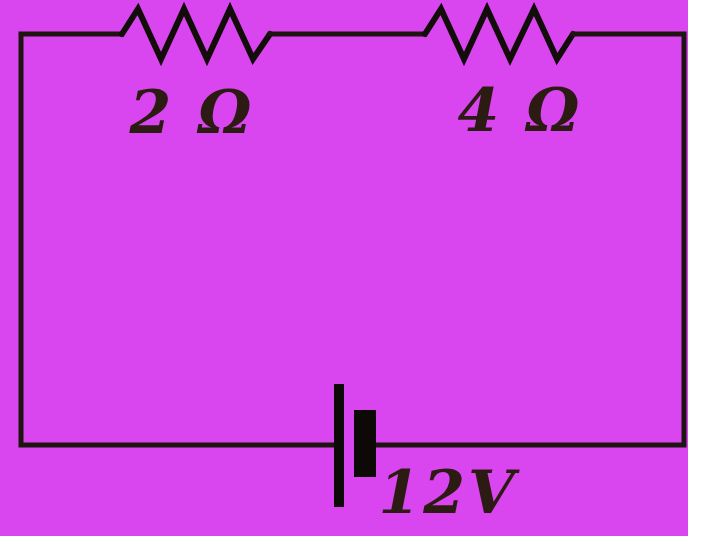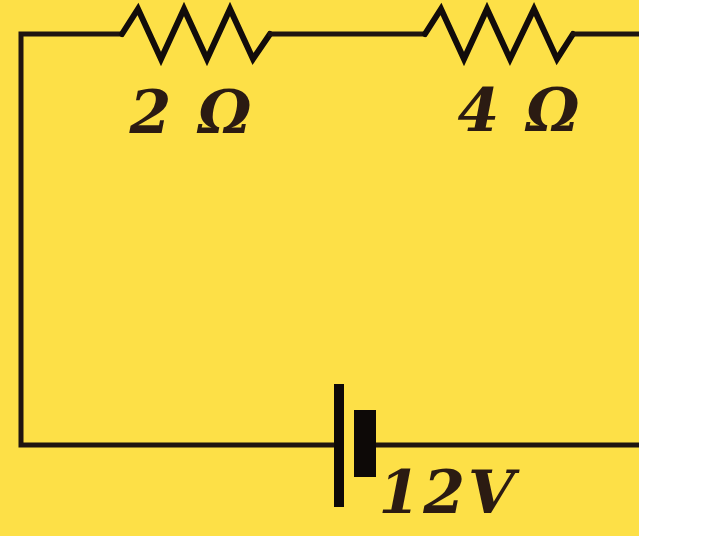--- a/index.html
+++ b/index.html
@@ -3,23 +3,23 @@
 <meta charset="utf-8">
 <style>
   html, body {
     margin: 0;
     padding: 0;
     background: #ffffff;
     font-family: "DejaVu Serif", serif;
   }
   .stage {
     position: relative;
-    width: 639px;
+    width: 688px;
     height: 536px;
-    background: #fde047;
+    background: #d946ef;
     overflow: hidden;
   }
   svg { display: block; }
   .wire {
     fill: none;
     stroke: #1f1510;
     stroke-width: 5;
     stroke-linejoin: miter;
     stroke-linecap: butt;
   }

